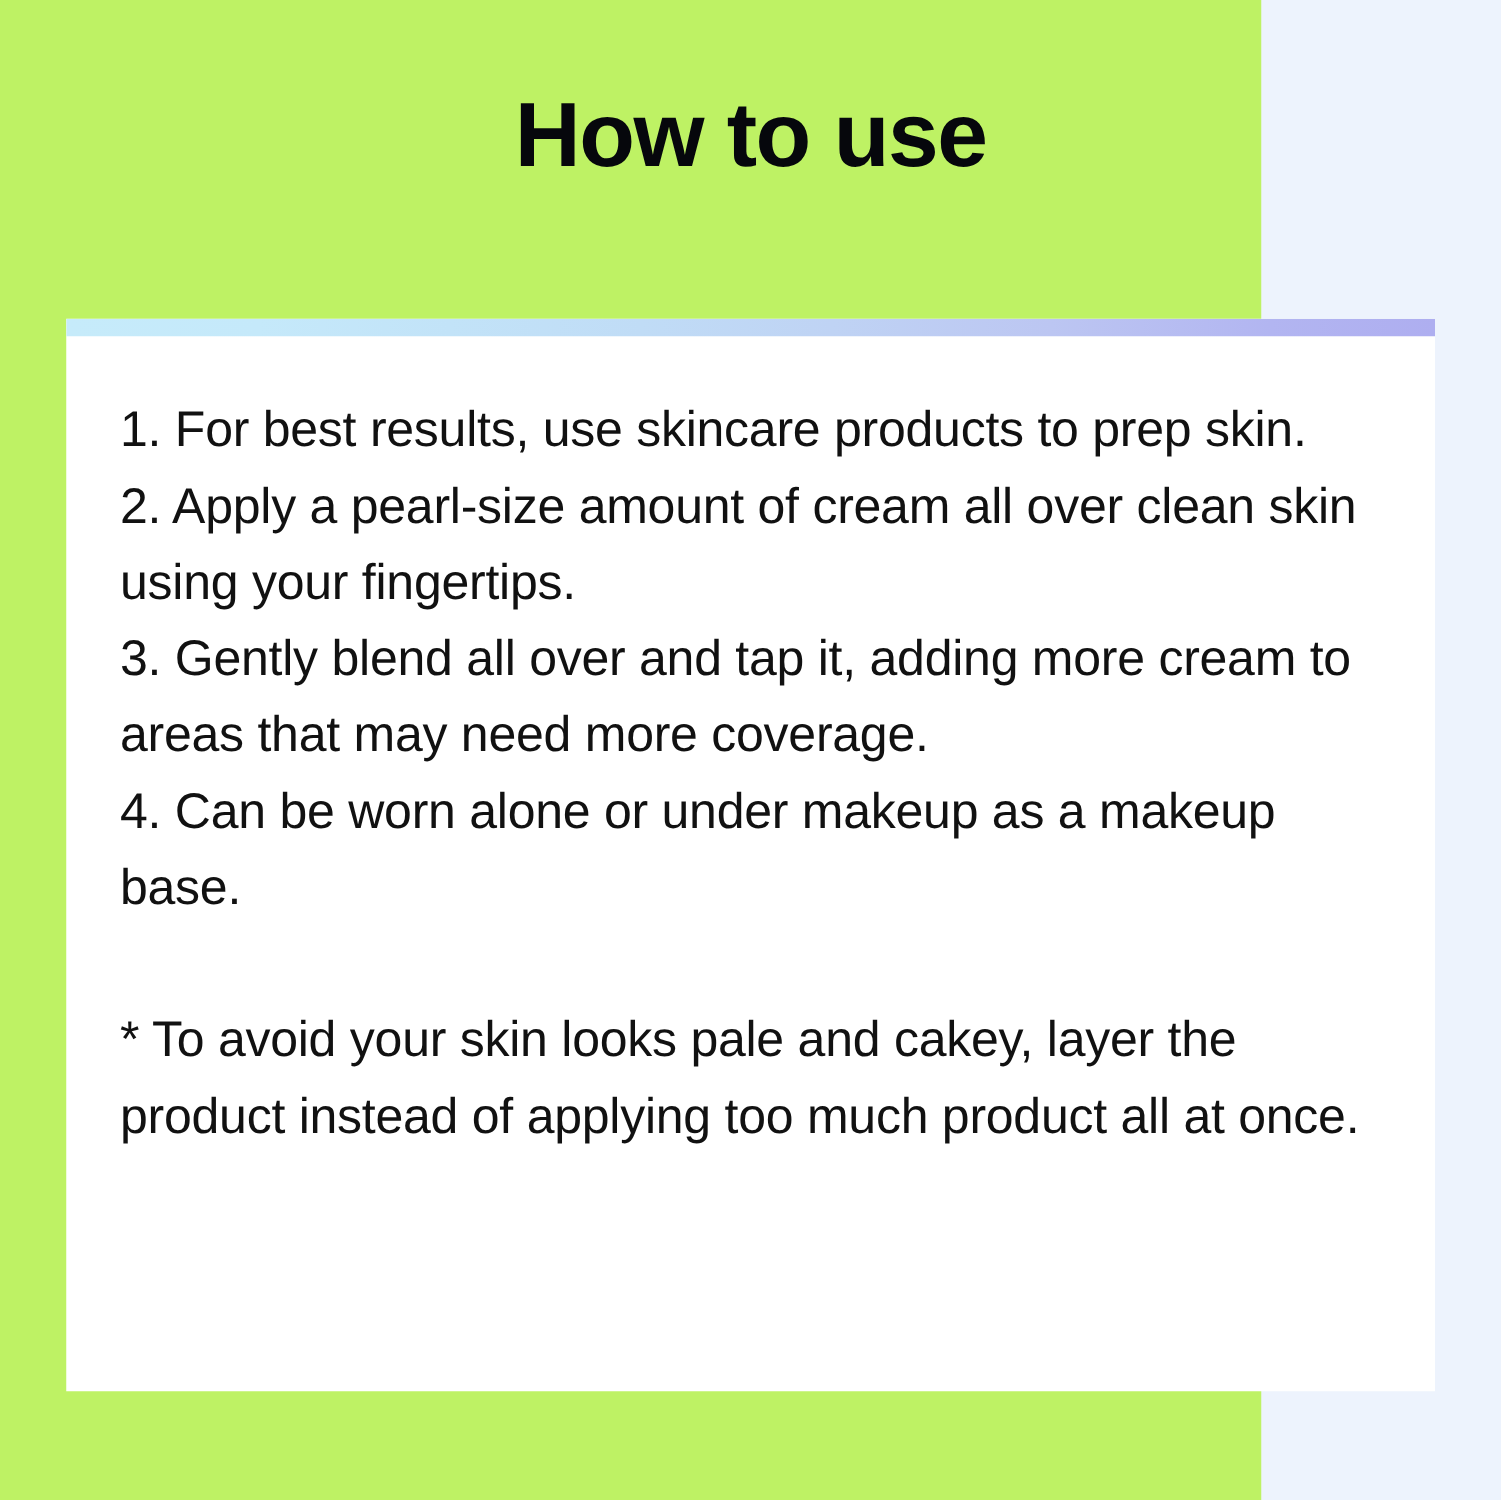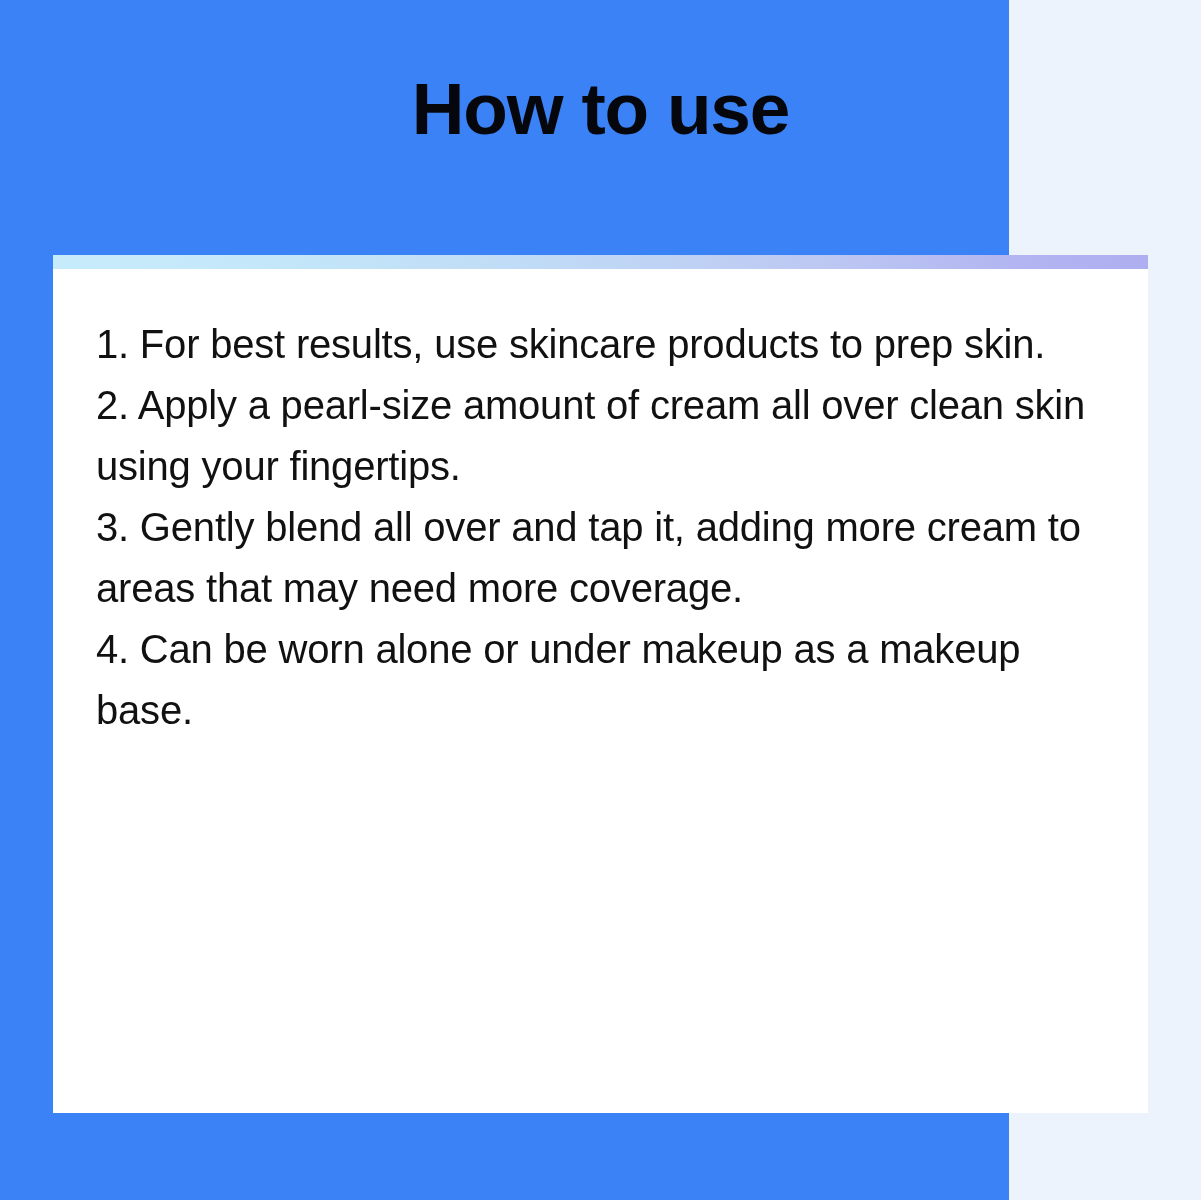--- a/index.html
+++ b/index.html
@@ -14,21 +14,21 @@
   body {
     background: #edf3fd;
     font-family: "Liberation Sans", sans-serif;
     -webkit-font-smoothing: antialiased;
   }
 
   .page {
     position: relative;
     width: 1009px;
     height: 1200px;
-    background: #3b82f6;
+    background: #bef264;
   }
 
   
   .page-title {
     position: absolute;
     left: 0;
     top: 72px;
     width: 1201px;
     text-align: center;
     font-family: "Liberation Sans", sans-serif;
@@ -106,17 +106,18 @@
 
     <div class="card-body">
 
       <div class="instructions">1. For best results, use skincare products to prep skin.
 2. Apply a pearl-size amount of cream all over clean skin using your fingertips.
 3. Gently blend all over and tap it, adding more cream to areas that may need more coverage.
 4. Can be worn alone or under makeup as a makeup base.</div>
 
       <div class="spacer-line"></div>
 
+      <div class="note">* To avoid your skin looks pale and cakey, layer the product instead of applying too much product all at once.</div>
 
     </div>
   </div>
 
 </div>
 
 </body></html>

